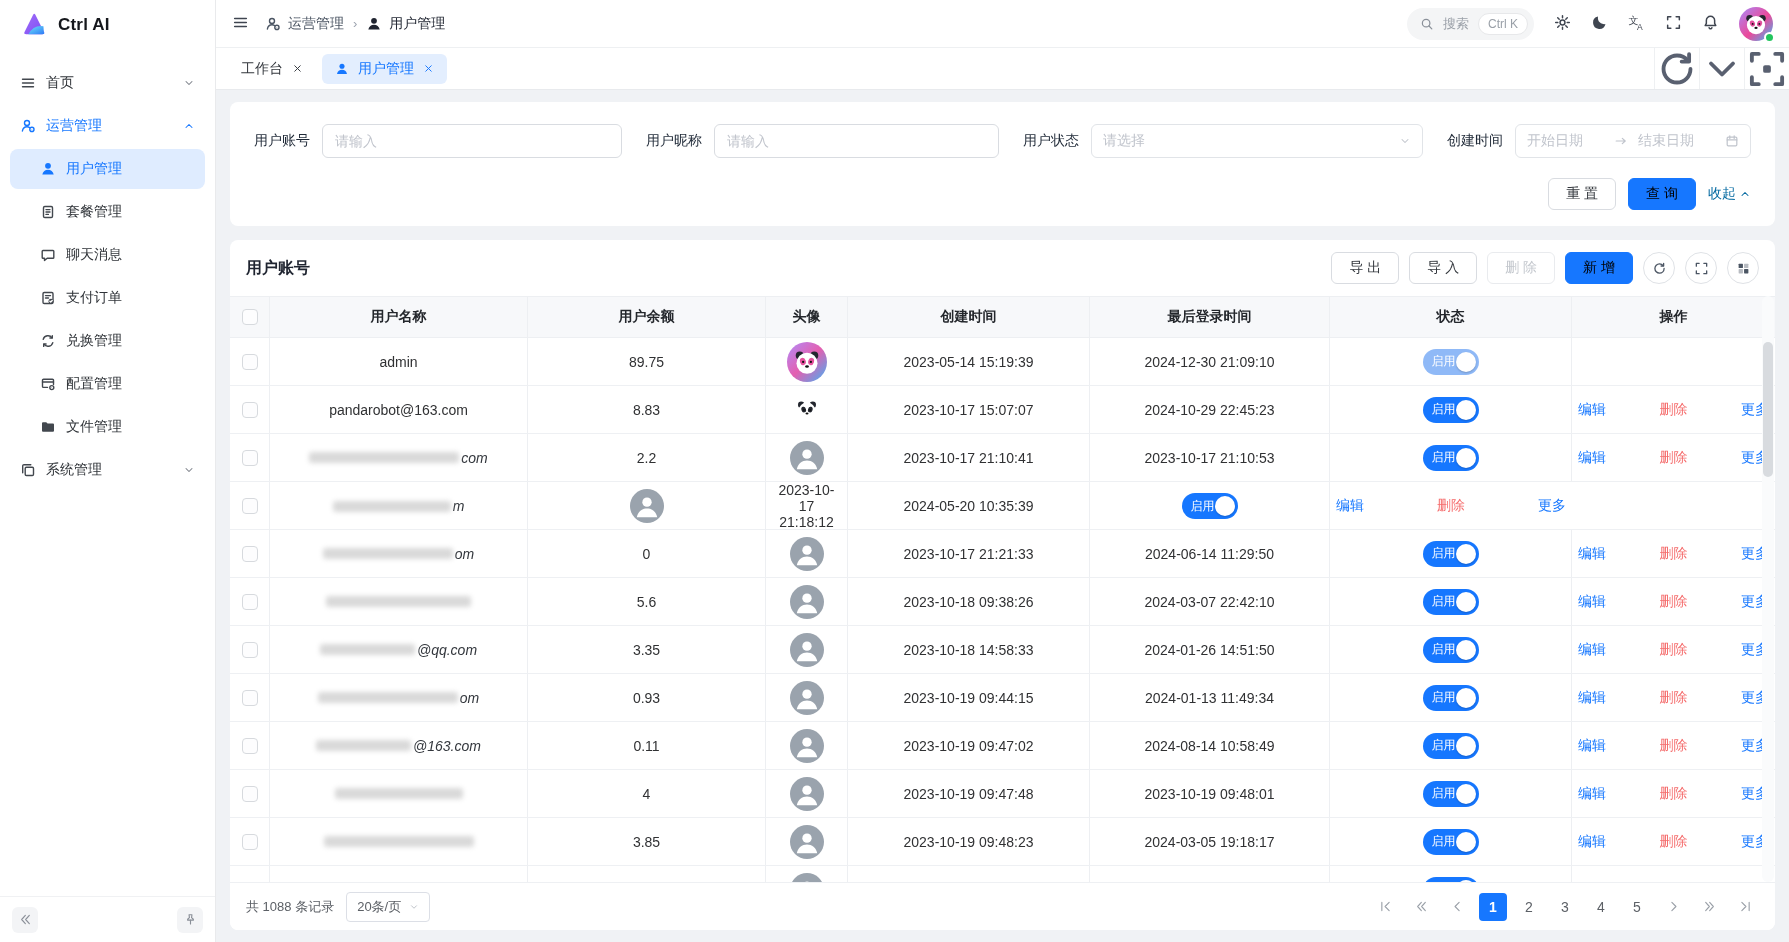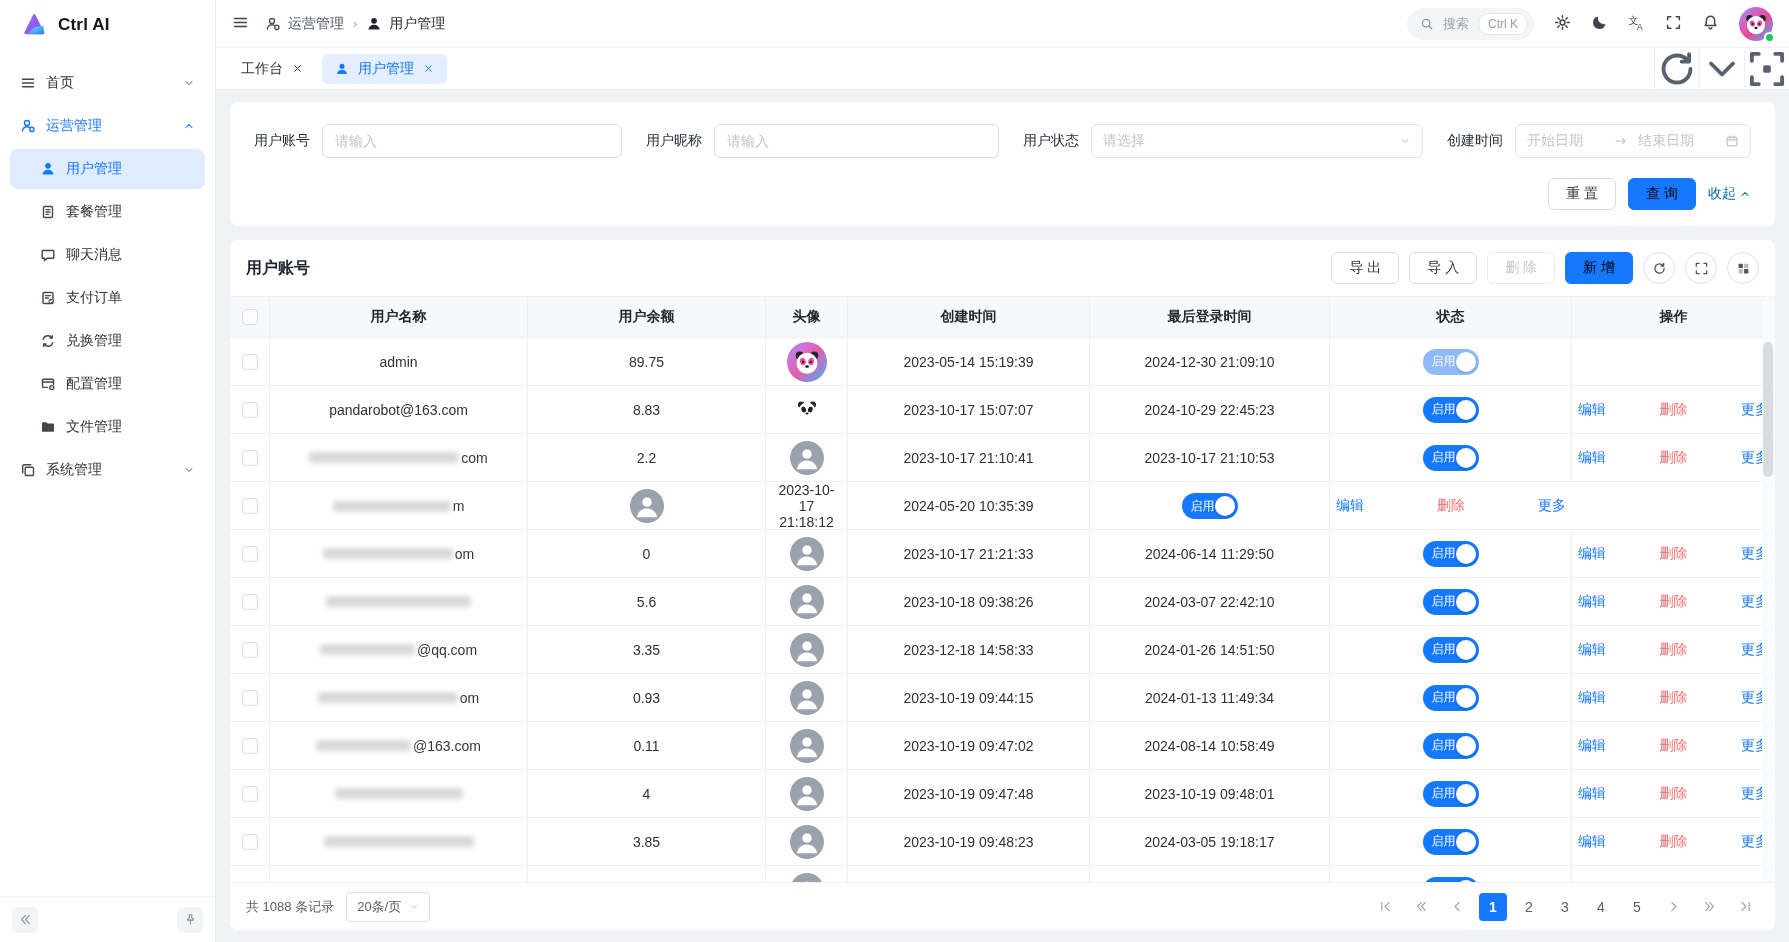--- a/index.html
+++ b/index.html
@@ -89,21 +89,21 @@
   .table-wrap { flex:1; min-height:0; display:flex; flex-direction:column; position:relative; }
   .grid-row { display:grid; grid-template-columns:40px 258px 238px 82px 242px 240px 242px 1fr; align-items:stretch; }
   .cell { display:flex; align-items:center; justify-content:center; border-right:1px solid #edeff2; padding:0 6px; text-align:center; min-width:0; }
   .cell:last-child { border-right:none; }
   .thead { background:#f7f8fa; border-top:1px solid #edeff2; border-bottom:1px solid #edeff2; height:42px; font-weight:700; color:#24272c; flex-shrink:0; }
   .tbody { flex:1; min-height:0; overflow:hidden; }
   .trow { height:48px; border-bottom:1px solid #eef0f3; background:#fff; }
   .cb { width:16px; height:16px; border:1px solid #d7dade; border-radius:4px; background:#fdfdfe; cursor:pointer; }
   .redwrap { display:flex; align-items:center; gap:2px; justify-content:center; }
   .smudge { display:inline-block; height:11px; border-radius:3px; background:#d9d9d9; filter:blur(2.5px); }
-  .suffix { color:#33373d; }
+  .suffix { color:#33373d;font-style:italic; }
   .av { border-radius:50%; display:flex; align-items:center; justify-content:center; overflow:hidden; }
   .av-grad { width:40px; height:40px; background:linear-gradient(135deg,#b18cfa 0%,#e45fb0 50%,#41b2f5 100%); }
   .av-grad svg { width:30px; height:30px; }
   .av-small { width:26px; height:26px; background:#fff; }
   .av-small svg { width:24px; height:24px; }
   .av-generic { width:34px; height:34px; background:#9aa3ad; }
   .av-generic svg { width:34px; height:34px; }
   .tg { width:56px; height:26px; border-radius:13px; background:#1677ff; display:flex; align-items:center; padding:0 3px 0 9px; cursor:pointer; }
   .tg-label { color:#fff; font-size:12px; }
   .knob { width:20px; height:20px; background:#fff; border-radius:50%; margin-left:auto; box-shadow:0 1px 2px rgba(0,0,0,.2); }
@@ -703,21 +703,21 @@
               </div>
               <div class="cell">3.35</div>
               <div class="cell">
                 <div class="av av-generic">
                   <svg viewBox="0 0 24 24">
                     <circle cx="12" cy="9.3" r="3.3" fill="#fff"></circle>
                     <path d="M4.8 20c.8-4.2 3.7-6.2 7.2-6.2s6.4 2 7.2 6.2z" fill="#fff"></path>
                   </svg>
                 </div>
               </div>
-              <div class="cell">2023-12-18 14:58:33</div>
+              <div class="cell">2023-10-18 14:58:33</div>
               <div class="cell">2024-01-26 14:51:50</div>
               <div class="cell">
                 <div class="tg">
                   <span class="tg-label">启用</span>
                   <div class="knob"></div>
                 </div>
               </div>
               <div class="cell actions">
                 <span class="lnk blue">编辑</span>
                 <span class="lnk red">删除</span>

